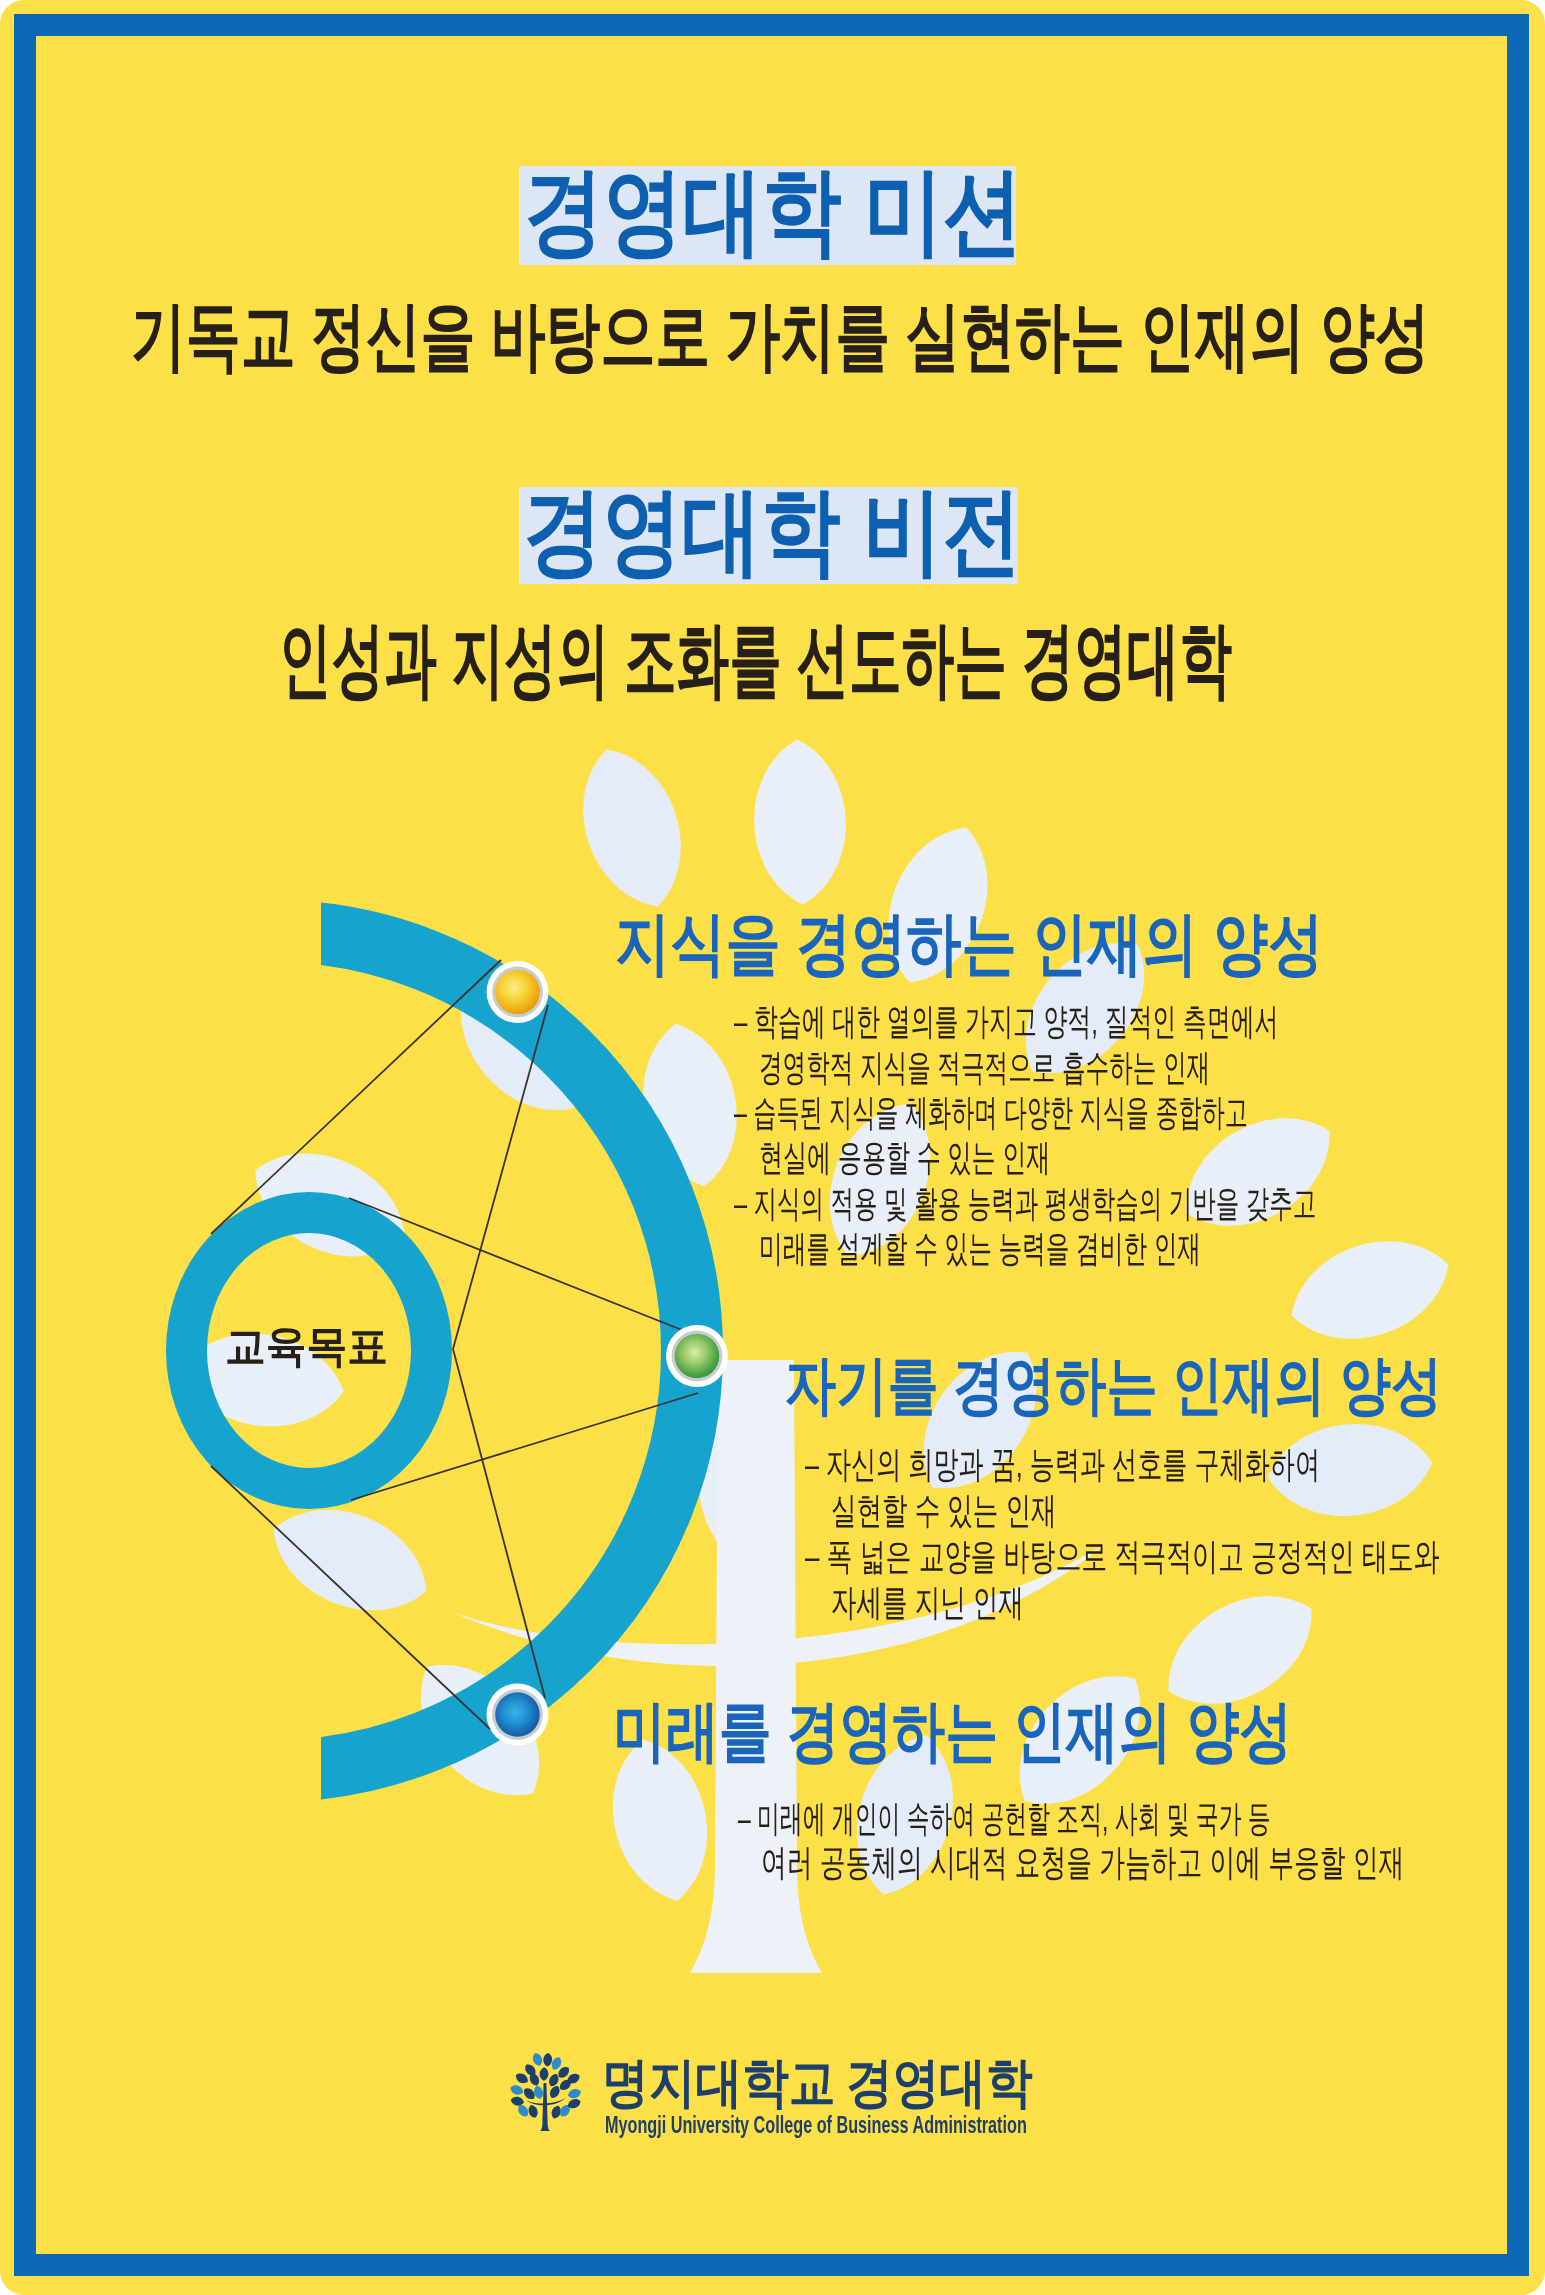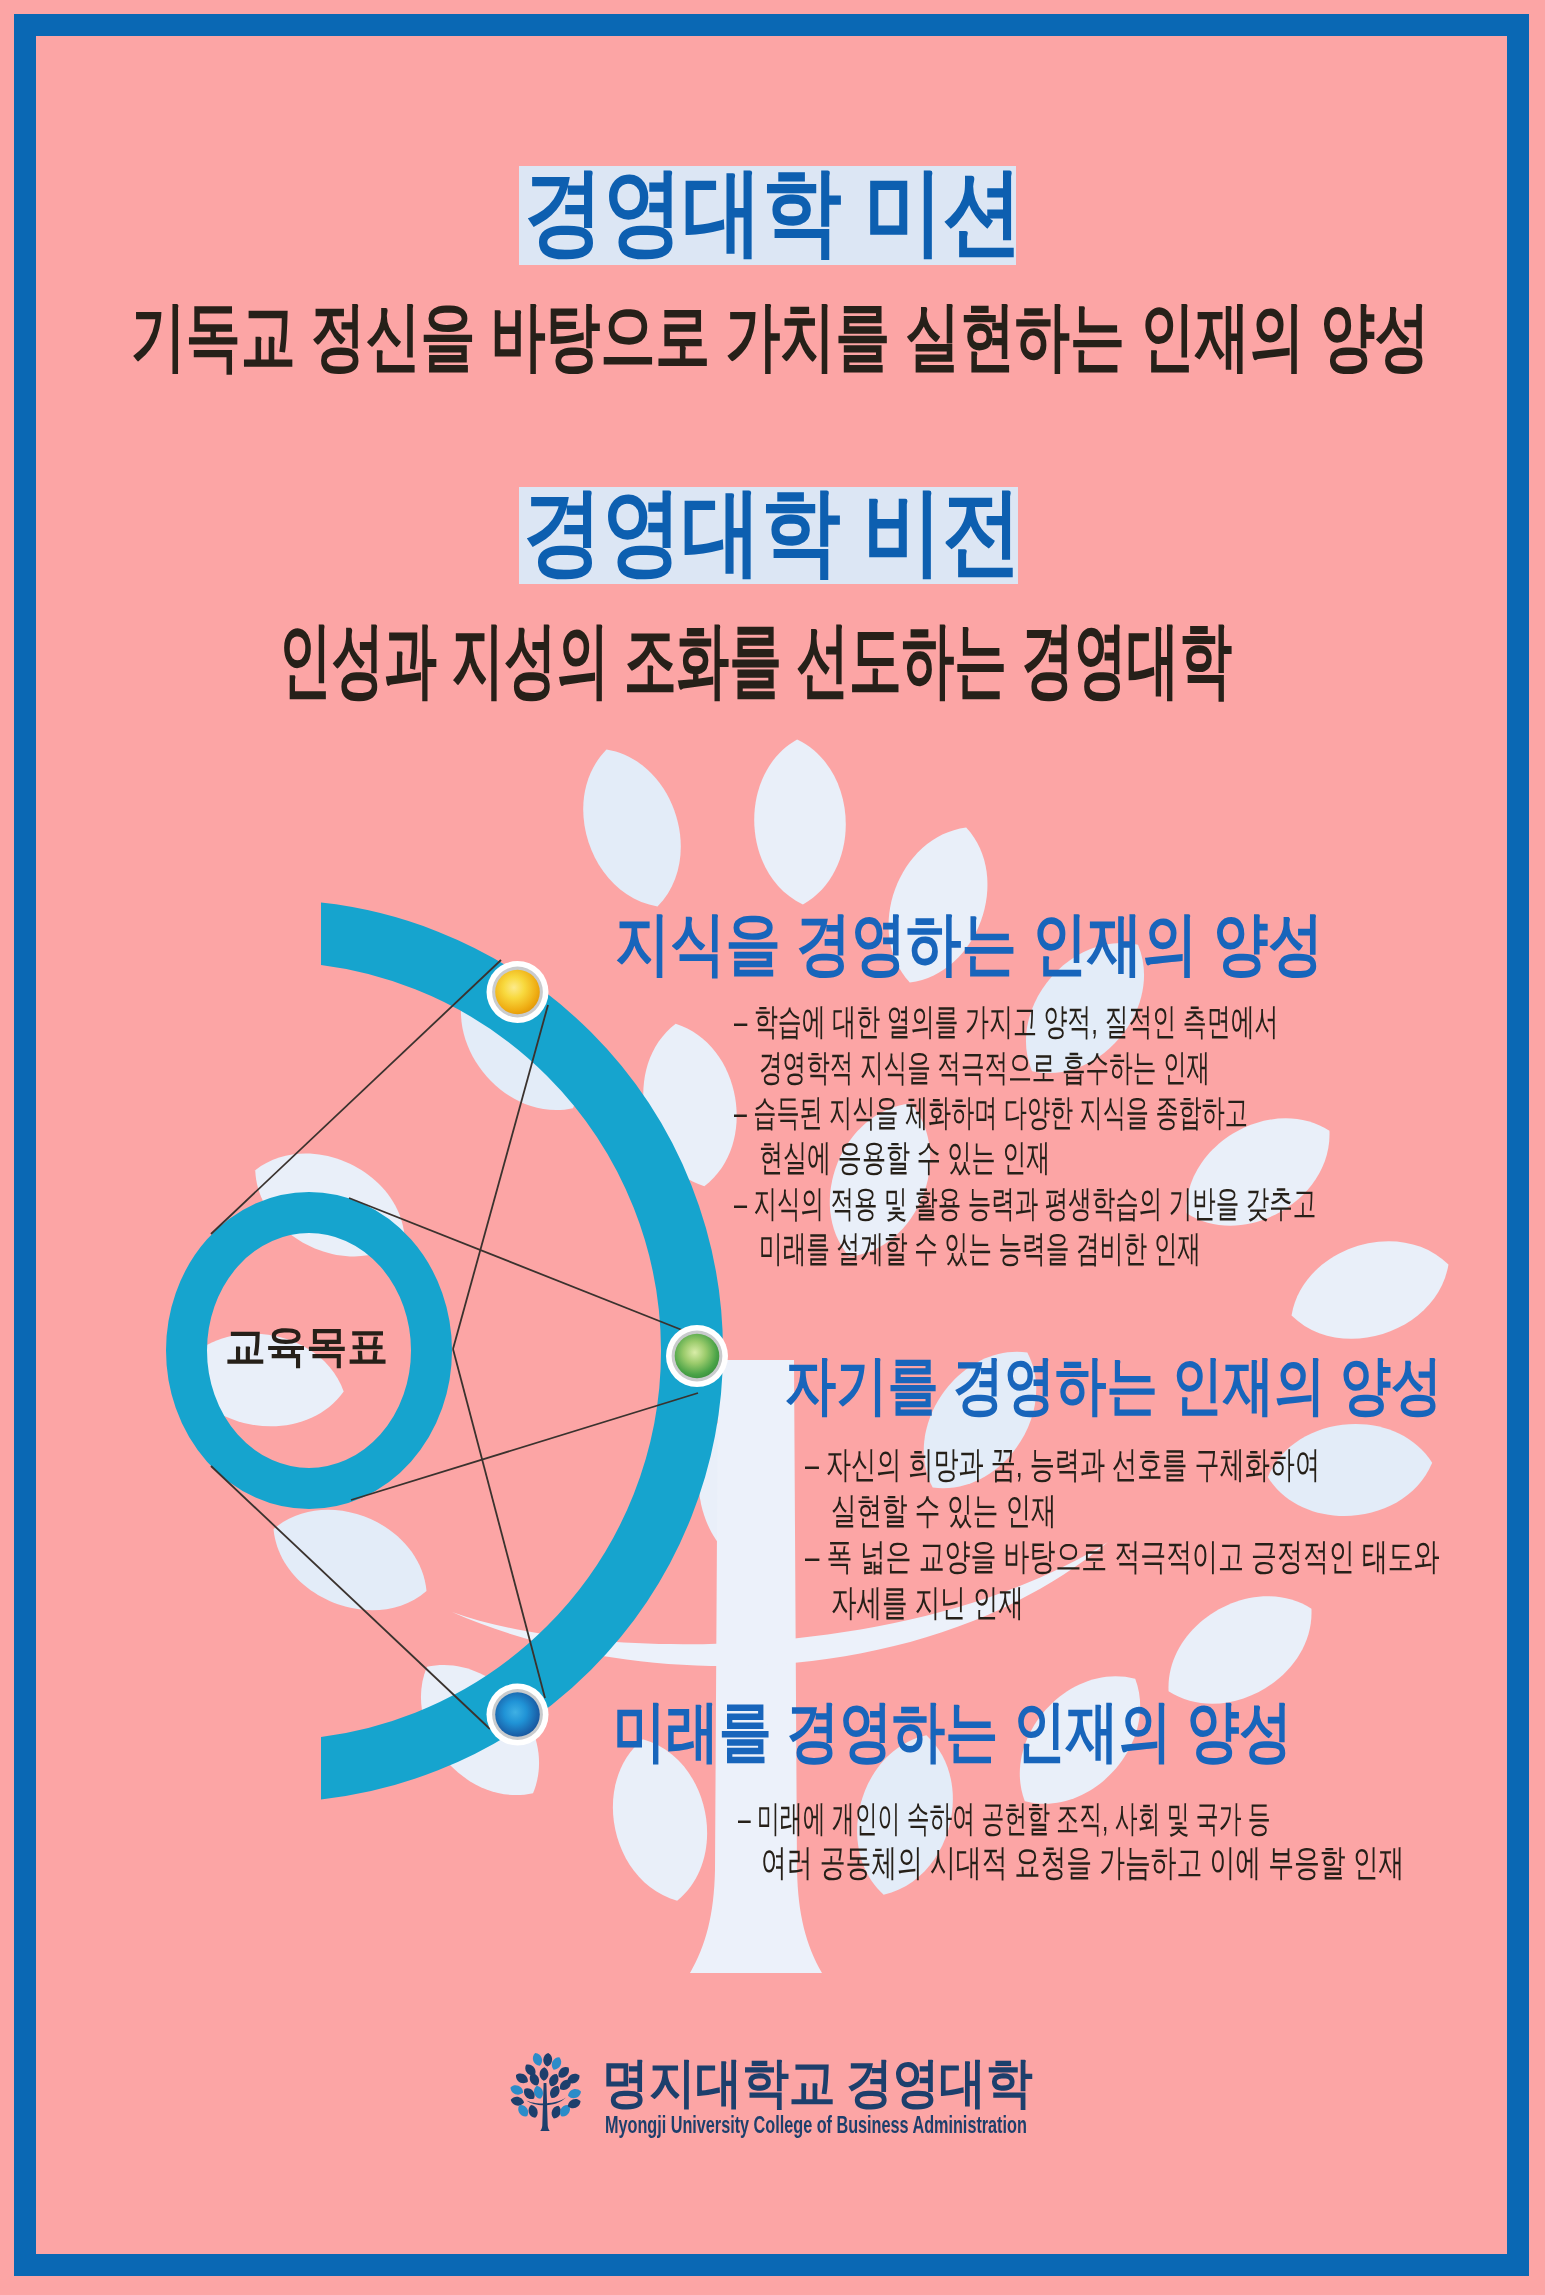--- a/index.html
+++ b/index.html
@@ -1,17 +1,17 @@
 <!DOCTYPE html>
 <html><head>
 <meta charset="utf-8">
 <style>
   html,body{margin:0;padding:0;background:#ffffff;}
-  .page{position:relative;width:1545px;height:2295px;background:#fca5a5;overflow:hidden;
-        font-family:"Liberation Sans",sans-serif;}
+  .page{position:relative;width:1545px;height:2295px;background:#fde047;overflow:hidden;
+        font-family:"Liberation Sans",sans-serif;border-radius:24px;}
   .frame{position:absolute;left:14px;top:14px;width:1471px;height:2218px;
          border:22px solid #0a68b4;}
   .art{position:absolute;left:0;top:0;width:1545px;height:2295px;}
   .tx{position:absolute;white-space:nowrap;transform-origin:0 0;}
   .bl{font-size:37px;line-height:37px;font-weight:500;color:#262019;}
   .hl{position:absolute;background:#dce6f4;}
   .lf{fill:var(--leafA,#1d3f6c)}
   .lf2{fill:var(--leafB,#2b8cc9)}
   .tr{fill:var(--trunk,#1d3f6c)}
   .lines line{stroke:#3a322e;stroke-width:1.8;}

